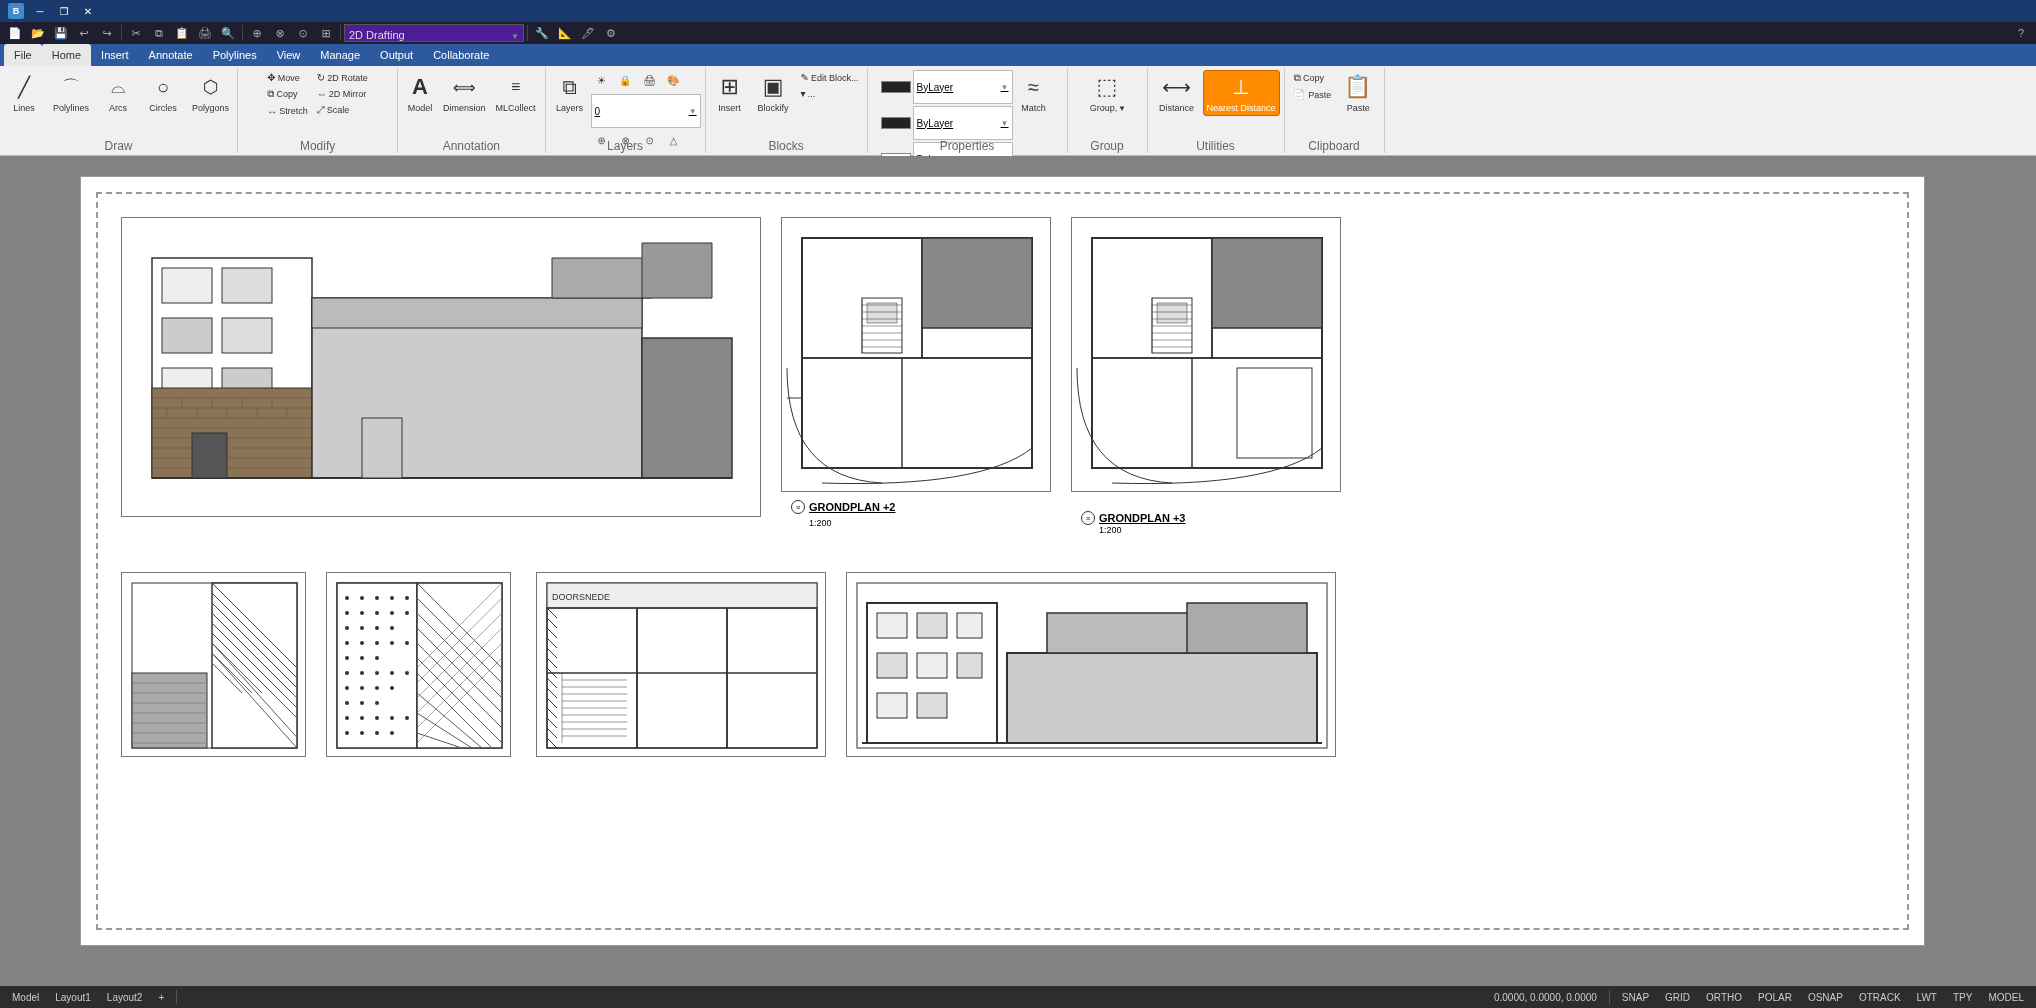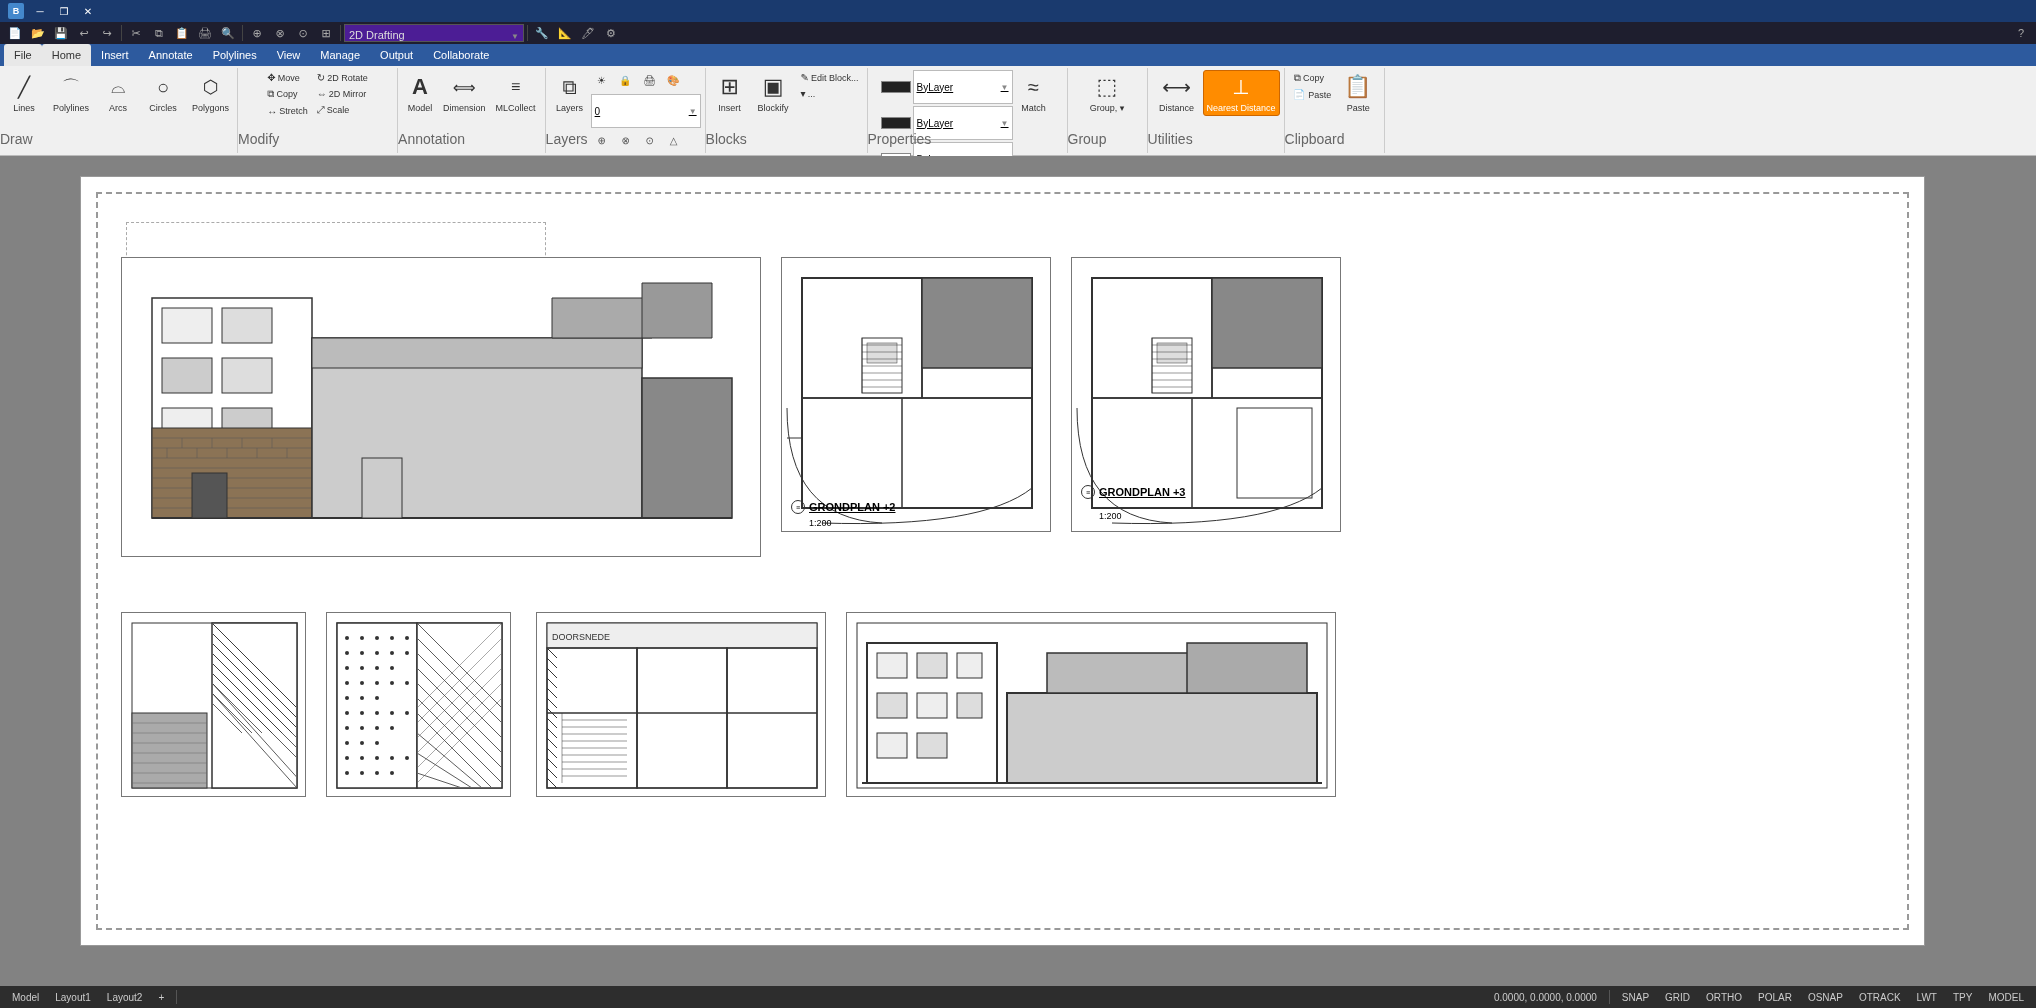--- a/index.html
+++ b/index.html
@@ -111,25 +111,26 @@
     .ribbon-group {
       display: flex;
       flex-direction: column;
       align-items: center;
       border-right: 1px solid #ccc;
       padding: 2px 4px;
       min-width: 60px;
       position: relative;
     }
     .ribbon-group-label {
-      font-size: 14px;
+      font-size: 12px;
       color: #666;
       position: absolute;
-      bottom: 6px;
+      bottom: 0;
       left: 0; right: 0;
+      text-align: center;
     }
     .ribbon-buttons {
       display: flex;
       flex-wrap: wrap;
       gap: 1px;
       align-items: flex-start;
       margin-bottom: 12px;
       flex: 1;
     }
     .ribbon-btn {
@@ -227,21 +228,20 @@
       right: 15px; bottom: 15px;
       border: 2px dashed #999;
     }
 
     
     .viewport-box {
       position: absolute;
       border: 1px solid #aaa;
       background: white;
       overflow: hidden;
-      margin-top: 40px;
     }
     .viewport-label {
       position: absolute;
       bottom: -22px;
       left: 0;
       font-size: 10px;
       color: #333;
       font-weight: bold;
       display: flex;
       align-items: center;
@@ -679,21 +679,21 @@
         <line x1="80" y1="122" x2="120" y2="122" stroke="#333" stroke-width="0.5"></line>
         <line x1="80" y1="129" x2="120" y2="129" stroke="#333" stroke-width="0.5"></line>
         <rect x="20" y="140" width="230" height="110" fill="none" stroke="#333" stroke-width="1.5"></rect>
         <path d="M 5 150 Q 5 260 100 265" fill="none" stroke="#333" stroke-width="1"></path>
         <path d="M 40 265 Q 200 270 250 230" fill="none" stroke="#333" stroke-width="1"></path>
         <line x1="120" y1="140" x2="120" y2="250" stroke="#333" stroke-width="1.5"></line>
 
         <rect x="165" y="150" width="75" height="90" fill="none" stroke="#333" stroke-width="1"></rect>
       </svg>
     </div>
-    <div style="position:absolute;top:308px;left:1000px;display:flex;align-items:center;gap:12px;flex-direction:column;align-items:flex-start;">
+    <div style="position:absolute;top:334px;left:1000px;display:flex;align-items:center;gap:0;flex-direction:column;align-items:flex-start;">
       <div style="display:flex;align-items:center;gap:4px;">
         <div style="border:1.5px solid #333;border-radius:50%;width:14px;height:14px;display:flex;align-items:center;justify-content:center;font-size:7px;">≡</div>
         <span style="font-size:11px;font-weight:bold;text-decoration:underline;">GRONDPLAN +3</span>
       </div>
       <span style="font-size:9px;margin-left:18px;">1:200</span>
     </div>
 
     <div class="viewport-box" style="top:395px;left:40px;width:185px;height:185px;border:1px solid #777;">
       <svg width="185" height="185" viewBox="0 0 185 185">
 

